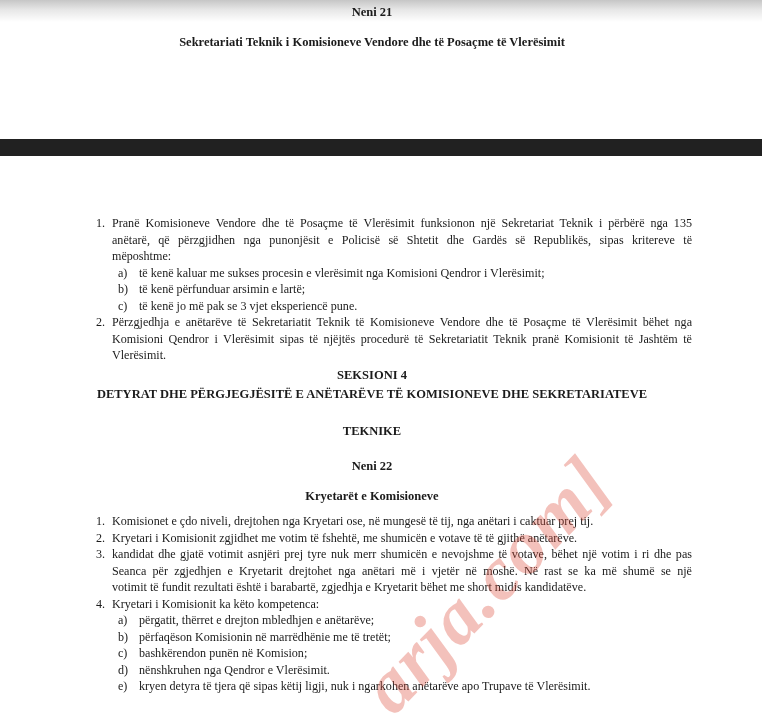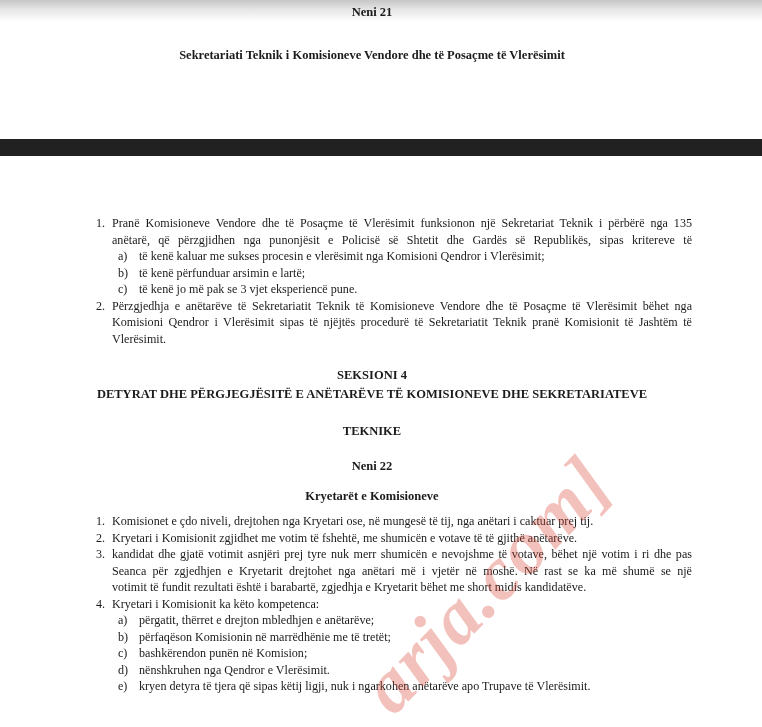--- a/index.html
+++ b/index.html
@@ -42,30 +42,31 @@
     white-space:nowrap; pointer-events:none; z-index:3;
     letter-spacing:2px;
   }
 </style>
 </head>
 <body>
 
 <div class="top-shade"></div>
 
 <div class="center-heading" style="top:5px">Neni 21</div>
-<div class="center-heading" style="top:48px">Sekretariati Teknik i Komisioneve Vendore dhe të Posaçme të Vlerësimit</div>
+<div class="center-heading" style="top:35px">Sekretariati Teknik i Komisioneve Vendore dhe të Posaçme të Vlerësimit</div>
 
 <div class="bar"></div>
 
 <div class="list" style="top:215px">
   <div class="row">
     <span class="marker">1.</span>
     <div class="text">
       <span class="jl" style="display:block">Pranë Komisioneve Vendore dhe të Posaçme të Vlerësimit funksionon një Sekretariat Teknik i përbërë nga 135</span>
       <span class="jl" style="display:block">anëtarë, që përzgjidhen nga punonjësit e Policisë së Shtetit dhe Gardës së Republikës, sipas kritereve të</span>
+      <span style="display:block">mëposhtme:</span>
       <div class="row sub">
         <span class="marker">a)</span>
         <div class="text">të kenë kaluar me sukses procesin e vlerësimit nga Komisioni Qendror i Vlerësimit;</div>
       </div>
       <div class="row sub">
         <span class="marker">b)</span>
         <div class="text">të kenë përfunduar arsimin e lartë;</div>
       </div>
       <div class="row sub">
         <span class="marker">c)</span>

